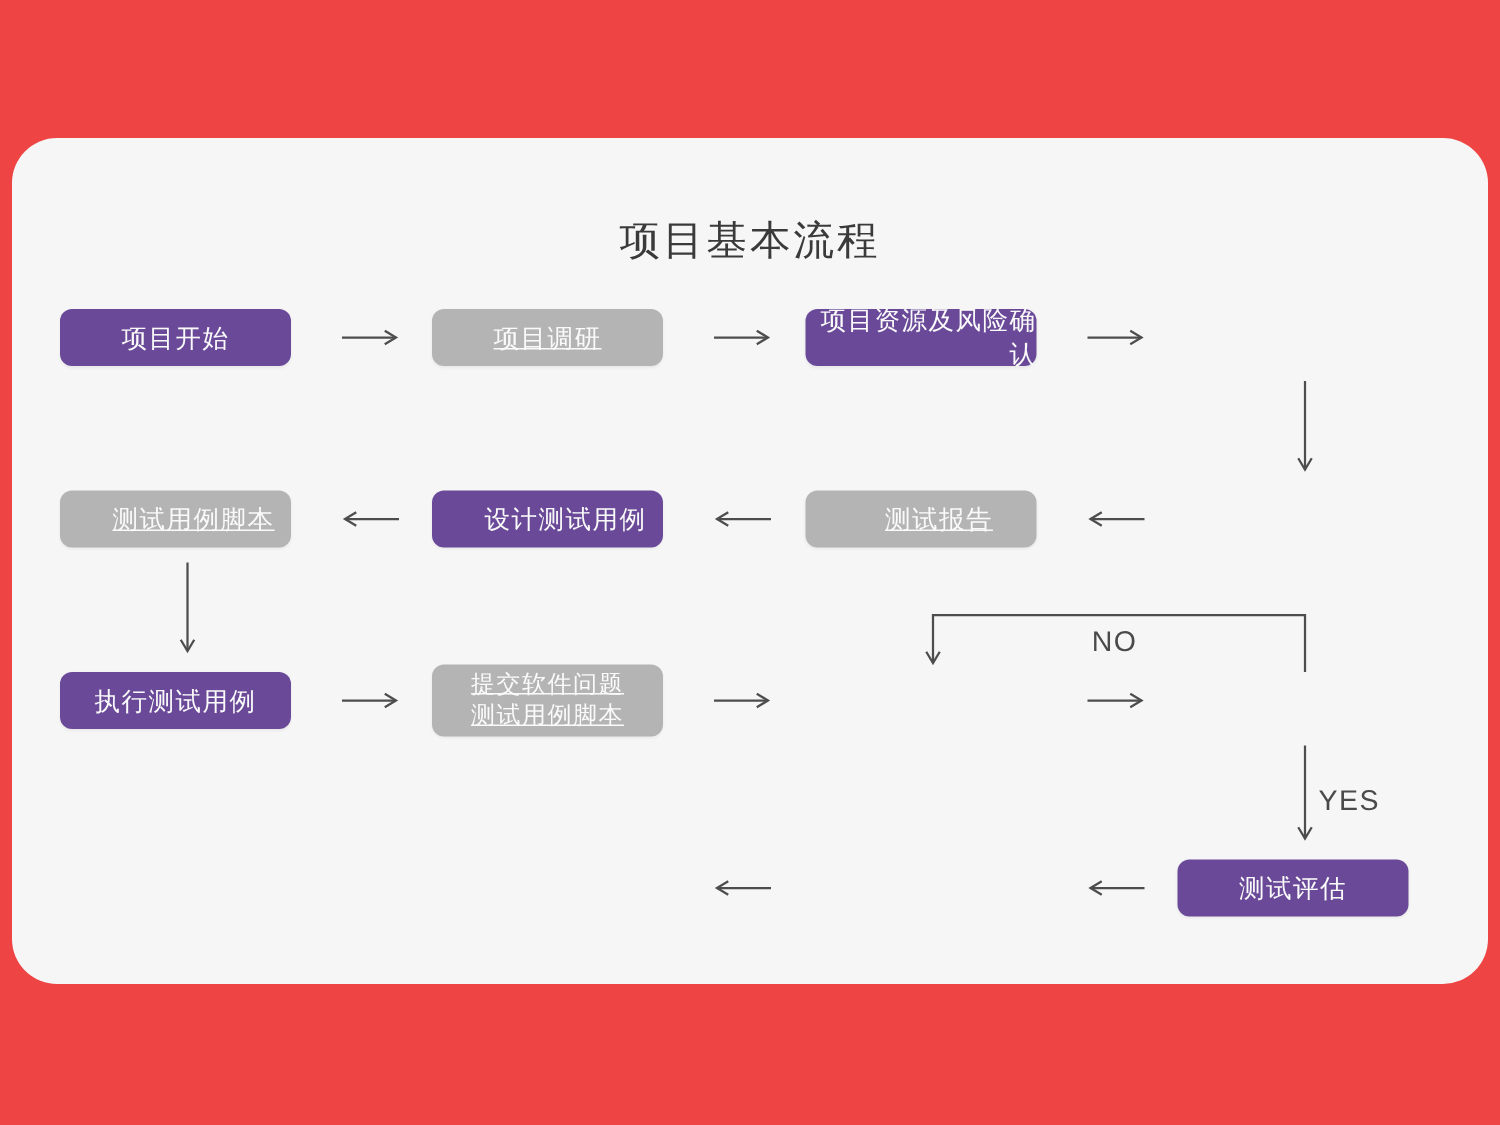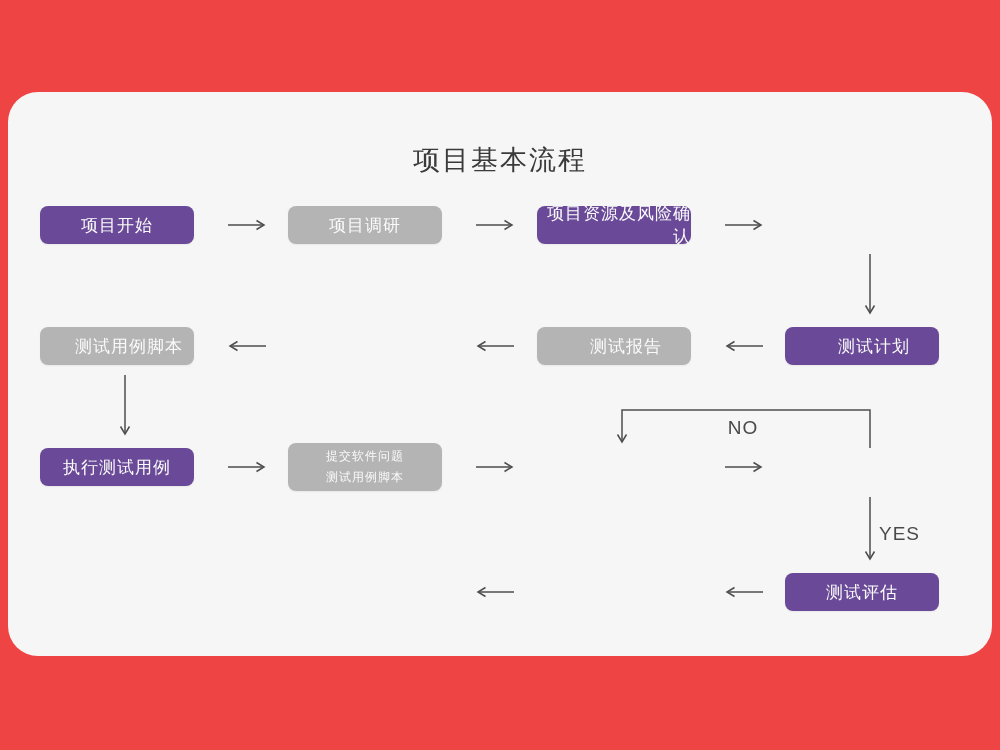--- a/index.html
+++ b/index.html
@@ -3,42 +3,42 @@
 <meta charset="utf-8">
 <style>
   * { margin:0; padding:0; box-sizing:border-box; }
   html,body { width:1000px; height:750px; background:#ffffff; font-family:"Liberation Sans","DejaVu Sans",sans-serif; overflow:hidden; }
   .stage { position:relative; width:1000px; height:750px; background:#ef4444; }
   .card { position:absolute; left:8px; top:92px; width:984px; height:564px; background:#f6f6f7; border-radius:30px; }
   .title { position:absolute; left:8px; top:142px; width:984px; text-align:center; font-size:27px; font-weight:500; letter-spacing:2px; color:#3a3a3a; }
   .node { position:absolute; width:154px; height:38px; border-radius:8px; display:flex; align-items:center; justify-content:center;
           font-size:17px; letter-spacing:1px; color:#fafafa; box-shadow:0 1px 2px rgba(0,0,0,0.06); }
   .purple { background:#6a4a98; }
-  .gray   { background:#b5b4b5; }
+  .gray   { background:#b5b4b5;text-decoration:underline; }
   .c1 { left:40px; }  .c2 { left:288px; } .c3 { left:537px;text-align:right; } .c4 { left:785px; }
   .r1 { top:206px; }  .r2 { top:327px;padding-left:24px; }  .r3 { top:448px; }  .r4 { top:573px; }
-  .tall { top:443px; height:48px; flex-direction:column; font-size:12px; line-height:21px; letter-spacing:1px; }
+  .tall { top:443px; height:48px; flex-direction:column; font-size:16px; line-height:21px; letter-spacing:1px; }
   .wires { position:absolute; left:0; top:0; width:1000px; height:750px; pointer-events:none; }
   .wires line, .wires path, .wires polyline { stroke:#4d4d4d; stroke-width:1.5; fill:none; }
   .wires text { fill:#4a4a4a; font-size:19px; letter-spacing:1px; }
 </style>
 </head>
 <body>
 
 <div class="stage">
   <div class="card"></div>
   <div class="title">项目基本流程</div>
 
   <div class="node purple c1 r1">项目开始</div>
   <div class="node gray c2 r1">项目调研</div>
   <div class="node purple c3 r1">项目资源及风险确认</div>
 
   <div class="node gray c1 r2">测试用例脚本</div>
+  <div class="node purple c2 r2">设计测试用例</div>
   <div class="node gray c3 r2">测试报告</div>
-  <div class="node purple c4 r2">测试计划</div>
 
   <div class="node purple c1 r3">执行测试用例</div>
   <div class="node gray c2 tall">
     <span>提交软件问题</span>
     <span>测试用例脚本</span>
   </div>
 
   <div class="node purple c4 r4">测试评估</div>
 
   <svg class="wires" viewBox="0 0 1000 750" xmlns="http://www.w3.org/2000/svg">

